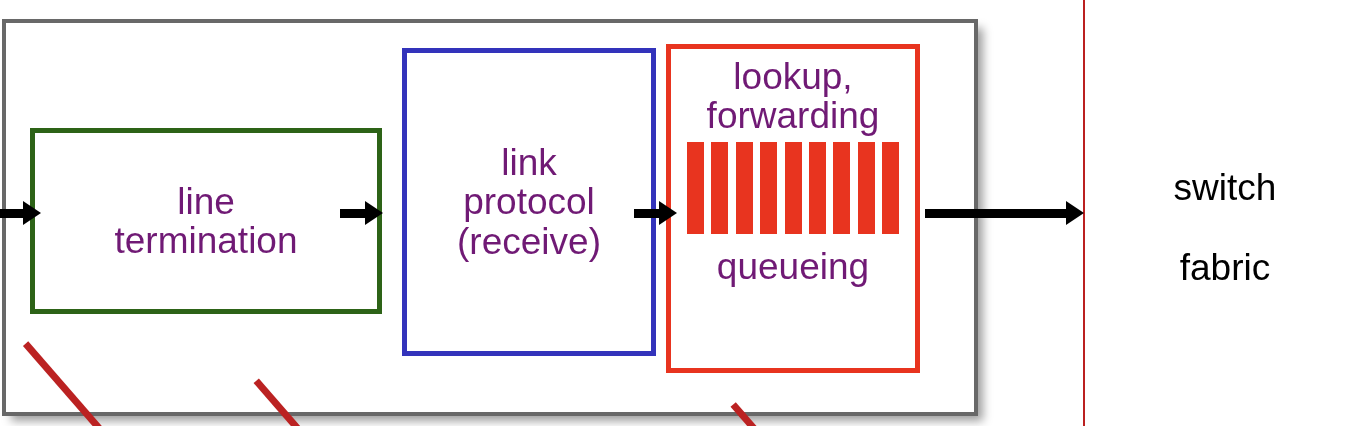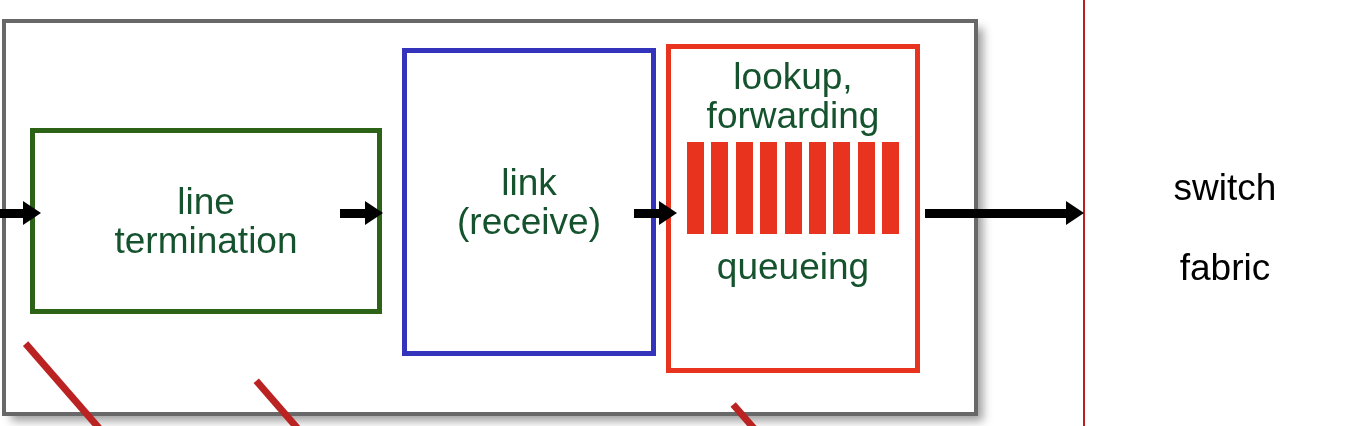--- a/index.html
+++ b/index.html
@@ -36,21 +36,21 @@
   
   .stage-box {
     position: absolute;
     background: #ffffff;
     box-sizing: border-box;
     display: flex;
     flex-direction: column;
     align-items: center;
     justify-content: center;
     text-align: center;
-    color: #14532d;
+    color: #701a75;
     line-height: 1.06;
   }
 
   #line-termination-box {
     left: 30px;
     top: 128px;
     width: 352px;
     height: 186px;
     border: 5px solid #2d6317;
     font-size: 37px;
@@ -161,20 +161,21 @@
 
   <div id="input-port-container"></div>
 
   <div id="line-termination-box" class="stage-box">
     <span class="box-line">line</span>
     <span class="box-line">termination</span>
   </div>
 
   <div id="link-layer-box" class="stage-box">
     <span class="box-line">link</span>
+    <span class="box-line">protocol</span>
     <span class="box-line">(receive)</span>
   </div>
 
   <div id="lookup-forwarding-box" class="stage-box">
     <span class="box-line">lookup,</span>
     <span class="box-line">forwarding</span>
 
     <div id="queue-bars">
         <div class="queue-bar"></div>
         <div class="queue-bar"></div>

